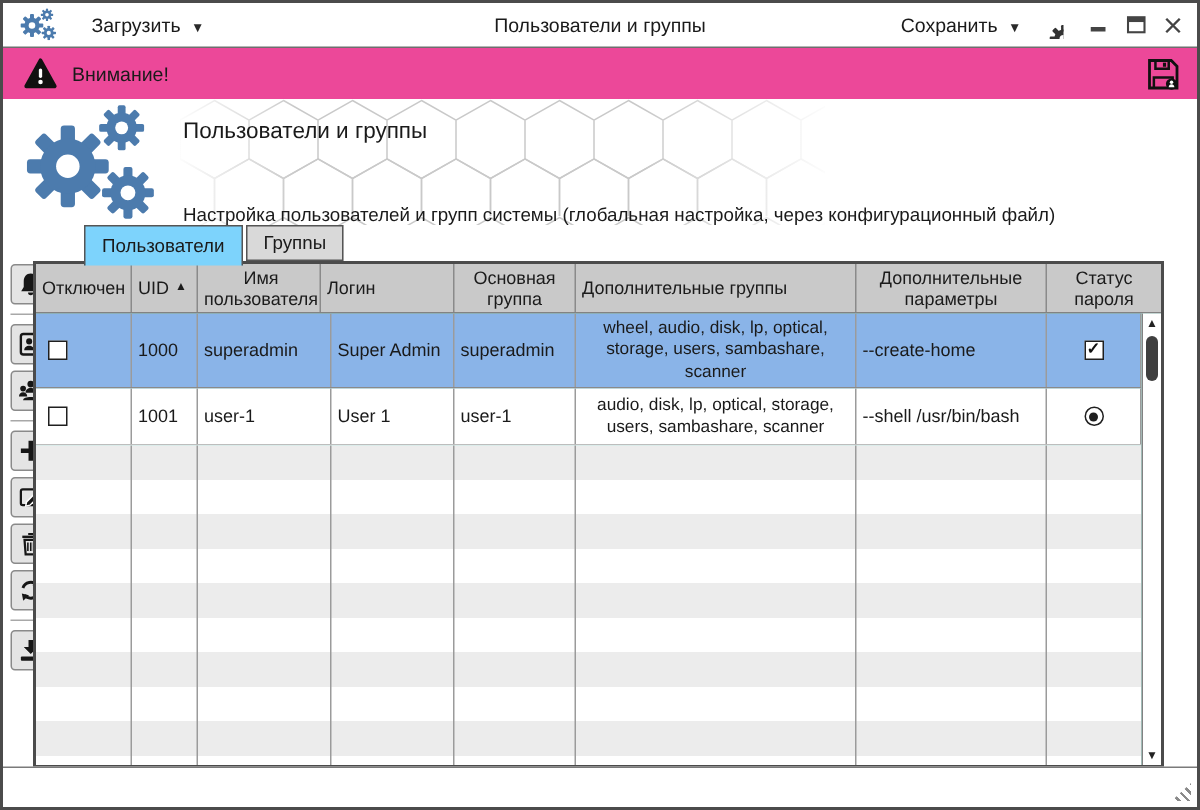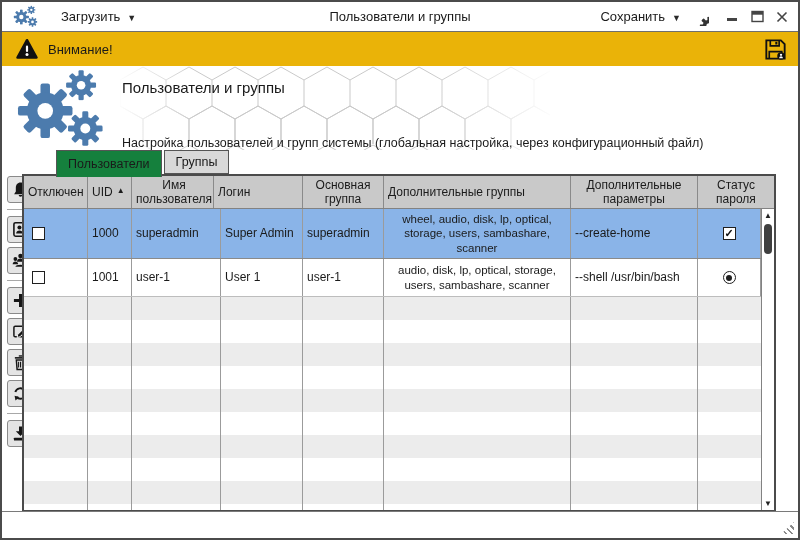--- a/index.html
+++ b/index.html
@@ -10,36 +10,36 @@
   .titlebar{position:absolute;left:0;top:0;right:0;height:29px;border-bottom:1px solid #6e6e6e;background:#fff;display:flex;align-items:center;}
   .appicon{margin-left:11px;display:flex;}
   .menu-btn{display:flex;align-items:center;gap:7px;font-size:13px;margin-left:22px;cursor:default;}
   .menu-btn .arr{font-size:9px;color:#2a2a2a;transform:translateY(1px);}
   .win-title{position:absolute;left:0;right:0;text-align:center;font-size:13px;pointer-events:none;}
   .tb-right{position:absolute;right:8px;top:0;height:29px;display:flex;align-items:center;gap:9px;}
   .wbtn{display:flex;align-items:center;justify-content:center;width:16px;height:18px;}
   .gearbtn{display:flex;align-items:center;margin-right:6px;}
 
   
-  .warnbar{position:absolute;left:0;top:30px;right:0;height:34px;background:#eab308;display:flex;align-items:center;}
+  .warnbar{position:absolute;left:0;top:30px;right:0;height:34px;background:#ec4899;display:flex;align-items:center;}
   .warn-ic{margin-left:13px;display:flex;}
   .warn-label{margin-left:9px;font-size:13px;}
   .save-ic{position:absolute;right:10px;top:5px;display:flex;}
 
   
   .pghead{position:absolute;left:0;top:64px;right:0;height:84px;background:#fff;}
   .hexbg{position:absolute;left:118px;top:0;}
   .logo{position:absolute;left:13px;top:2px;}
   .pg-title{position:absolute;left:120px;top:13px;font-size:15px;}
   .pg-sub{position:absolute;left:120px;top:44px;font-size:12.5px;width:660px;margin-top:26px;}
 
   
   .tabs{position:absolute;left:54px;top:148px;display:flex;z-index:5;}
   .tab{height:24px;padding:0 11px;font-size:12.5px;display:flex;align-items:center;border:1px solid #555;box-sizing:border-box;cursor:default;}
-  .tab.active{background:#15803d;border-bottom:none;height:27px;z-index:6;}
+  .tab.active{background:#7dd3fc;border-bottom:none;height:27px;z-index:6;}
   .tab.inactive{background:#d9d9d9;margin-left:2px;}
 
   
   .ltb{position:absolute;left:5px;top:174px;width:27px;display:flex;flex-direction:column;align-items:center;}
   .tbtn{width:27px;height:27px;margin-bottom:4px;background:#e4e4e4;border:1px solid #8a8a8a;border-radius:3px;box-sizing:border-box;display:flex;align-items:center;justify-content:center;color:#161616;}
   .tsep{width:27px;height:1px;background:#a8a8a8;margin:2px 0 6px;}
 
   
   .content{position:absolute;left:20px;top:172px;width:754px;height:338px;border:2px solid #4b4b4b;background:#5eead4;box-sizing:border-box;text-align:center;}
   .thead{display:flex;height:33px;background:#c9c9c9;border-bottom:1px solid #828282;font-size:12px;box-sizing:border-box;}

